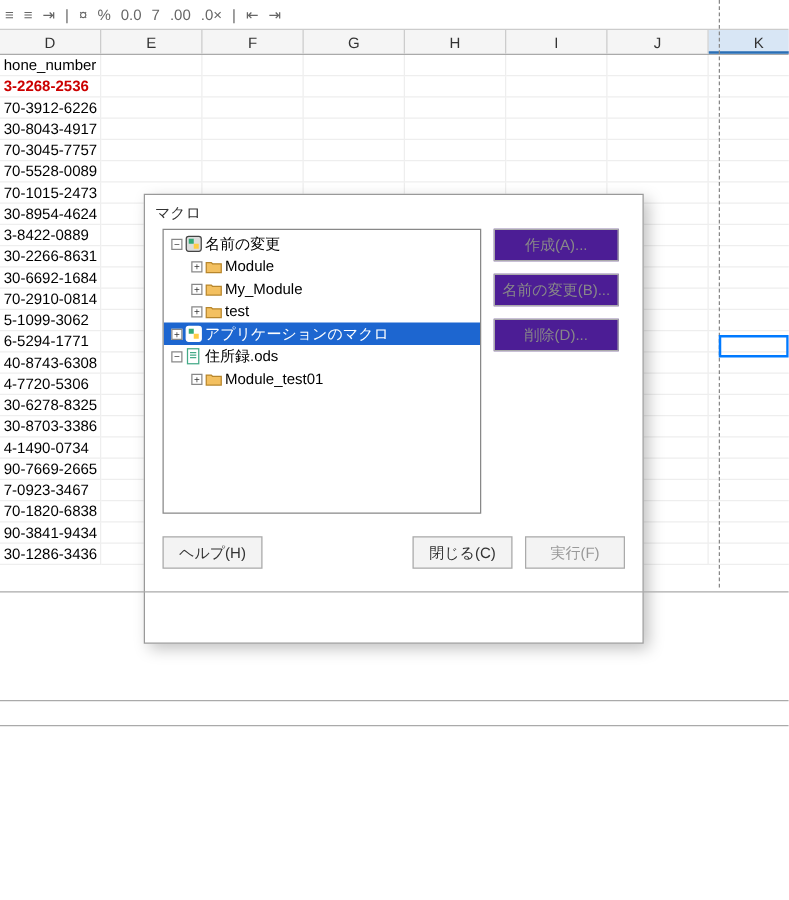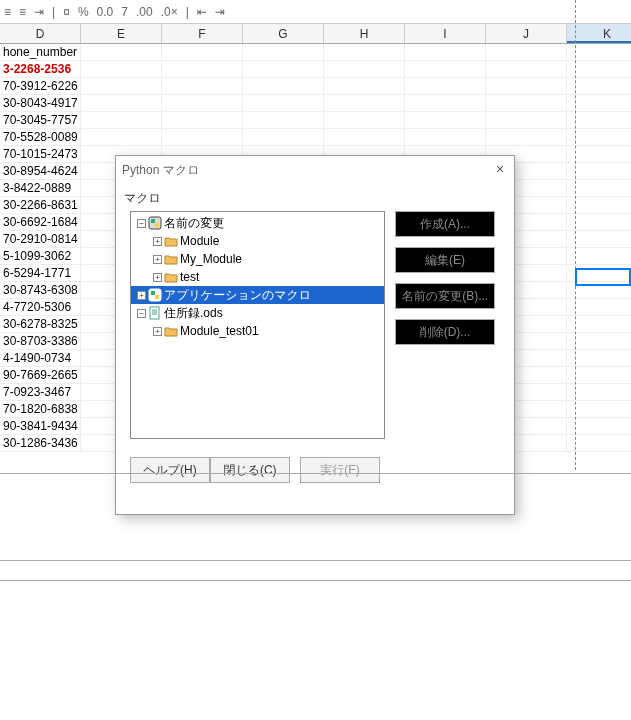--- a/index.html
+++ b/index.html
@@ -28,23 +28,23 @@
 .dlg-body { display: flex; gap: 10px; padding: 0 14px; }
 .tree-box { width: 255px; height: 228px; border: 1px solid #888; background: #fff; overflow: hidden; }
 .tree { padding: 2px 0; }
 .tree-row { display: flex; align-items: center; height: 18px; padding-left: 4px; gap: 2px; white-space: nowrap; }
 .tree-row.sel { background: #1d66d0; color: #fff; }
 .toggle { width: 9px; height: 9px; border: 1px solid #888; display: inline-flex; align-items: center; justify-content: center; font-size: 8px; line-height: 7px; color: #333; background: #fff; }
 .ico { width: 14px; height: 14px; display: inline-flex; align-items: center; justify-content: center; }
 .ico svg { width: 14px; height: 14px; }
 
 .btn-col { display: flex; flex-direction: column; gap: 10px; }
-.btn { width: 100px; height: 26px; border: 1px solid #aaa; background: #000000; color: #888; text-align: center; cursor: default; }
-
-.dlg-footer { display: flex; padding: 18px 14px 14px; }
+.btn { width: 100px; height: 26px; border: 1px solid #aaa; background: #4c1d95; color: #888; text-align: center; cursor: default; }
+
+.dlg-footer { display: flex; justify-content: space-between; padding: 18px 14px 14px; }
 .dlg-footer .right { display: flex; gap: 10px; }
 .fbtn { width: 80px; height: 26px; border: 1px solid #aaa; background: #f3f3f3; color: #333; cursor: pointer; }
 .fbtn.disabled { color: #999; }
 
 .ind { display: inline-block; }
 </style>
 </head>
 <body>
 
 <div class="toolbar-strip">
@@ -209,21 +209,21 @@
       <div class="cell">6-5294-1771</div>
       <div class="cell"></div>
       <div class="cell"></div>
       <div class="cell"></div>
       <div class="cell"></div>
       <div class="cell"></div>
       <div class="cell"></div>
       <div class="cell"></div>
     </div>
     <div class="row">
-      <div class="cell">30-8743-6308</div>
+      <div class="cell">40-8743-6308</div>
       <div class="cell"></div>
       <div class="cell"></div>
       <div class="cell"></div>
       <div class="cell"></div>
       <div class="cell"></div>
       <div class="cell"></div>
       <div class="cell"></div>
     </div>
     <div class="row">
       <div class="cell">4-7720-5306</div>
@@ -314,24 +314,20 @@
       <div class="cell"></div>
       <div class="cell"></div>
       <div class="cell"></div>
     </div>
   </div>
 
 <div class="dashed-divider"></div>
 <div class="formula-cursor" style="left:575px; top:268px;"></div>
 
 <div class="dialog">
-  <div class="titlebar">
-    <span class="title">Python マクロ</span>
-    <span class="close">×</span>
-  </div>
   <div class="sub-label">マクロ</div>
   <div class="dlg-body">
     <div class="tree-box">
       <div class="tree" id="tree">
           <div class="tree-row">
             <span class="ind" style="width: 0px;"></span>
             <span class="toggle">−</span>
             <span class="ico">
               <svg viewBox="0 0 14 14">
                 <rect x="1" y="1" width="12" height="12" rx="2" fill="#ddd" stroke="#444"></rect>
@@ -403,21 +399,20 @@
               <svg viewBox="0 0 14 14">
                 <path d="M1 4h4l1 1h7v7H1z" fill="#f3c060" stroke="#b8862b"></path>
               </svg>
             </span>
             <span>Module_test01</span>
           </div>
         </div>
     </div>
     <div class="btn-col">
       <button class="btn">作成(A)...</button>
-      <button class="btn">編集(E)</button>
       <button class="btn">名前の変更(B)...</button>
       <button class="btn">削除(D)...</button>
     </div>
   </div>
   <div class="dlg-footer">
     <button class="fbtn">ヘルプ(H)</button>
     <div class="right">
       <button class="fbtn">閉じる(C)</button>
       <button class="fbtn disabled">実行(F)</button>
     </div>

